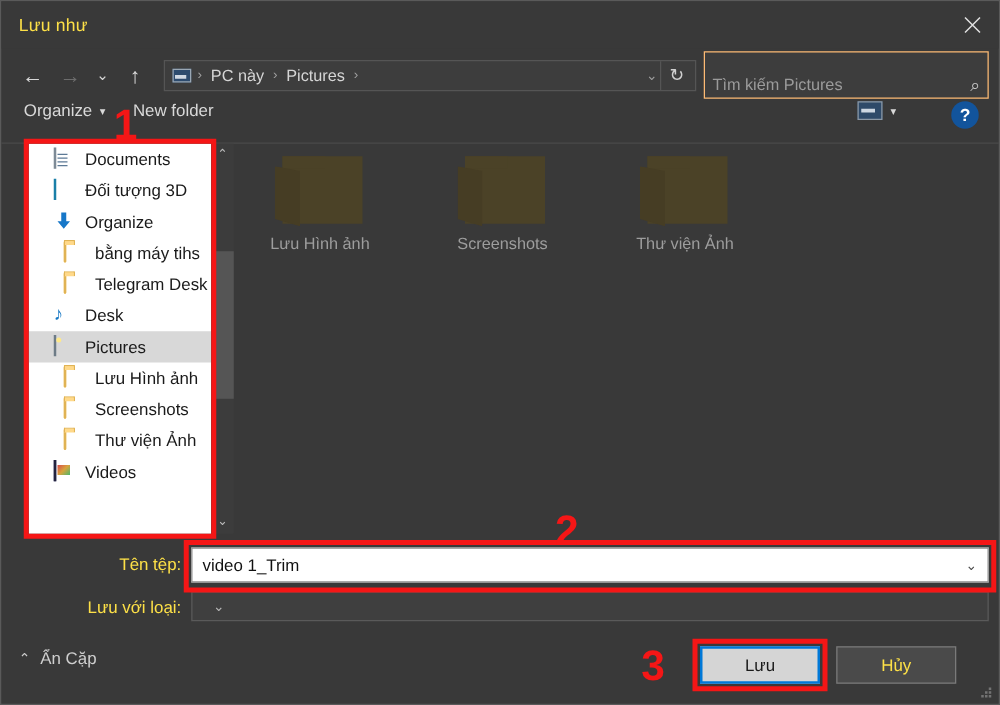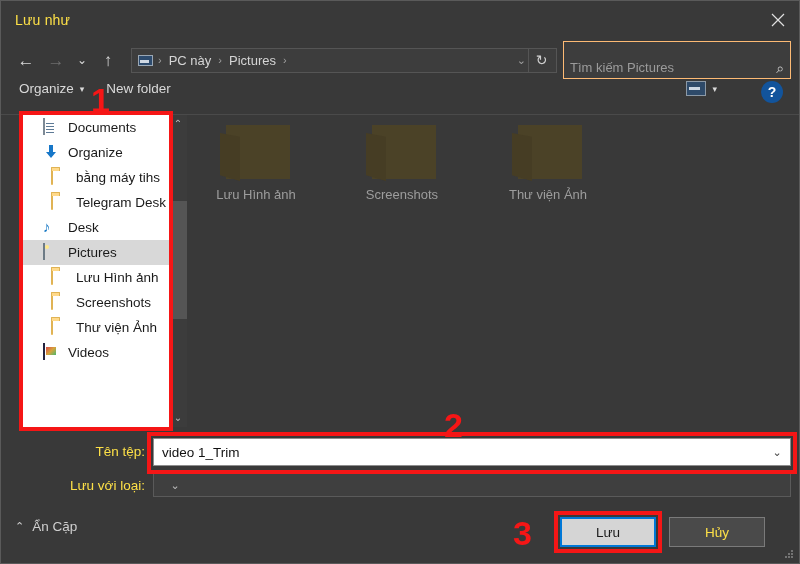--- a/index.html
+++ b/index.html
@@ -254,20 +254,24 @@
     </div>
     <div class="helpbtn">?</div>
   </div>
 
   <div class="sidebar" id="sidebar">
       <div class="sb-item">
         <span class="sb-ico"><span class="ico-doc"></span></span>
         <span>Documents</span>
       </div>
       <div class="sb-item">
+        <span class="sb-ico"><span class="ico-3d"></span></span>
+        <span>Đối tượng 3D</span>
+      </div>
+      <div class="sb-item">
         <span class="sb-ico"><span class="ico-dl"><svg width="16" height="16" viewBox="0 0 16 16">
               <path d="M6 1h4v7h3l-5 6-5-6h3z" fill="#1777c8"></path>
             </svg></span></span>
         <span>Organize</span>
       </div>
       <div class="sb-item indent">
         <span class="sb-ico"><span class="ico-folder"></span></span>
         <span>bằng máy tihs</span>
       </div>
       <div class="sb-item indent">

